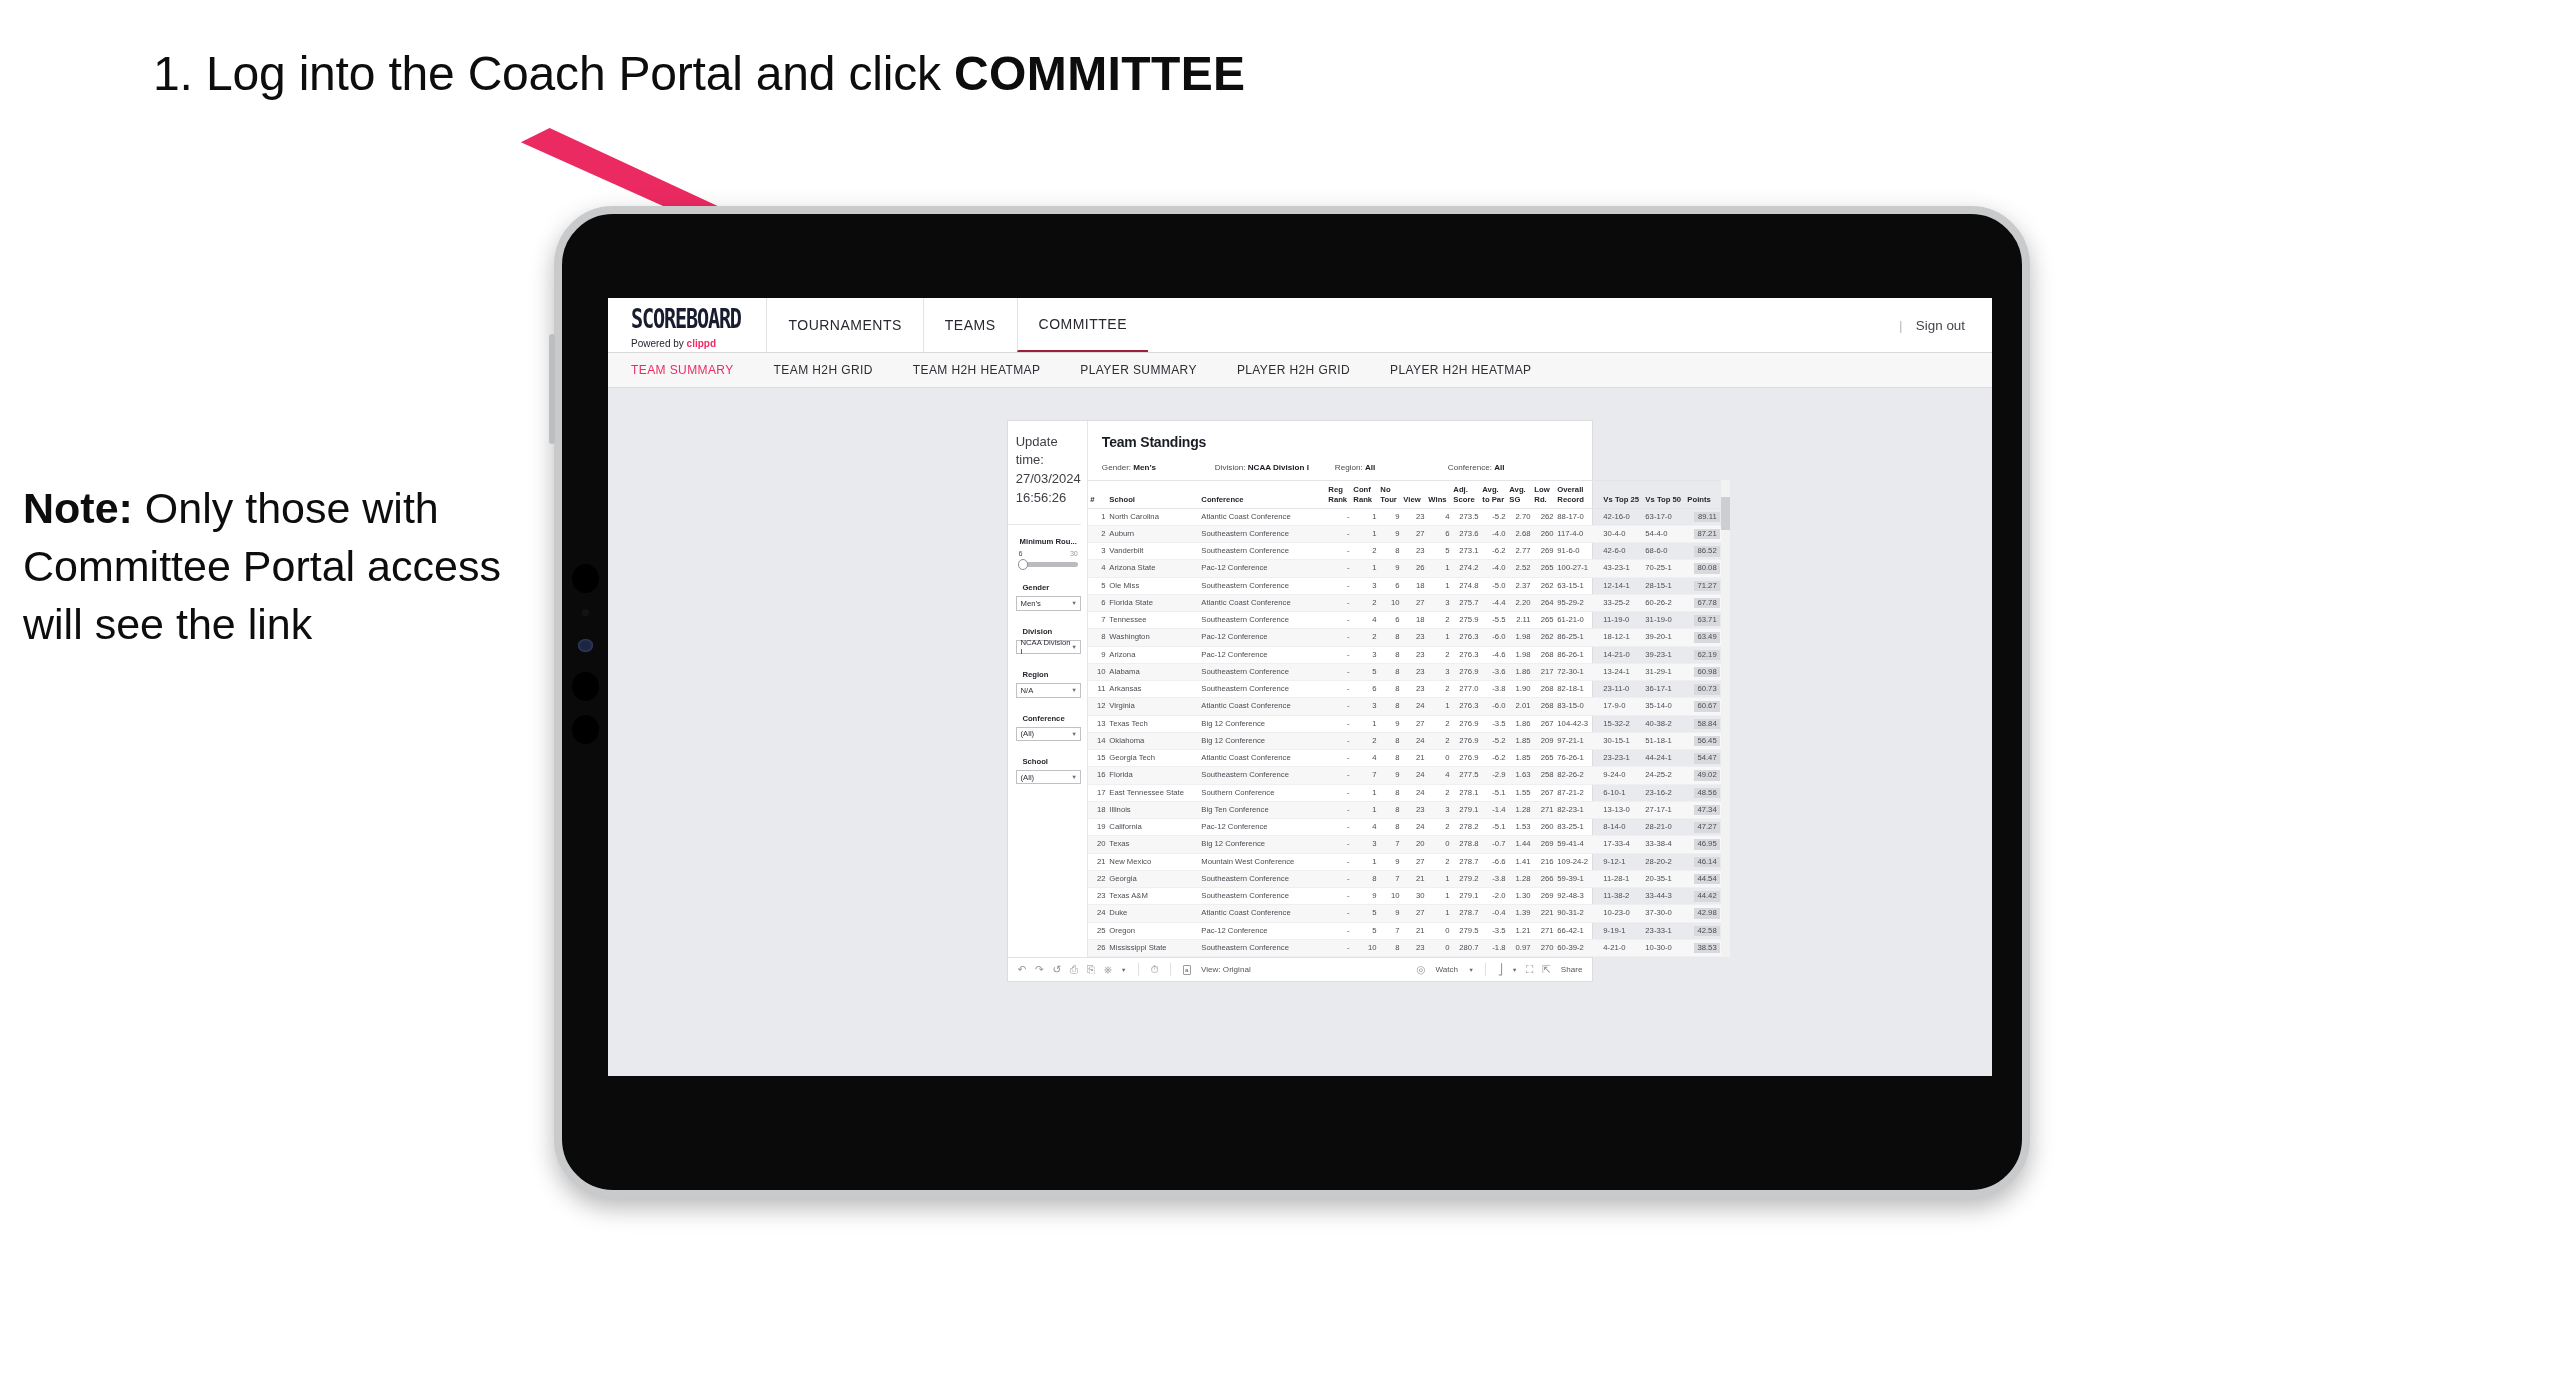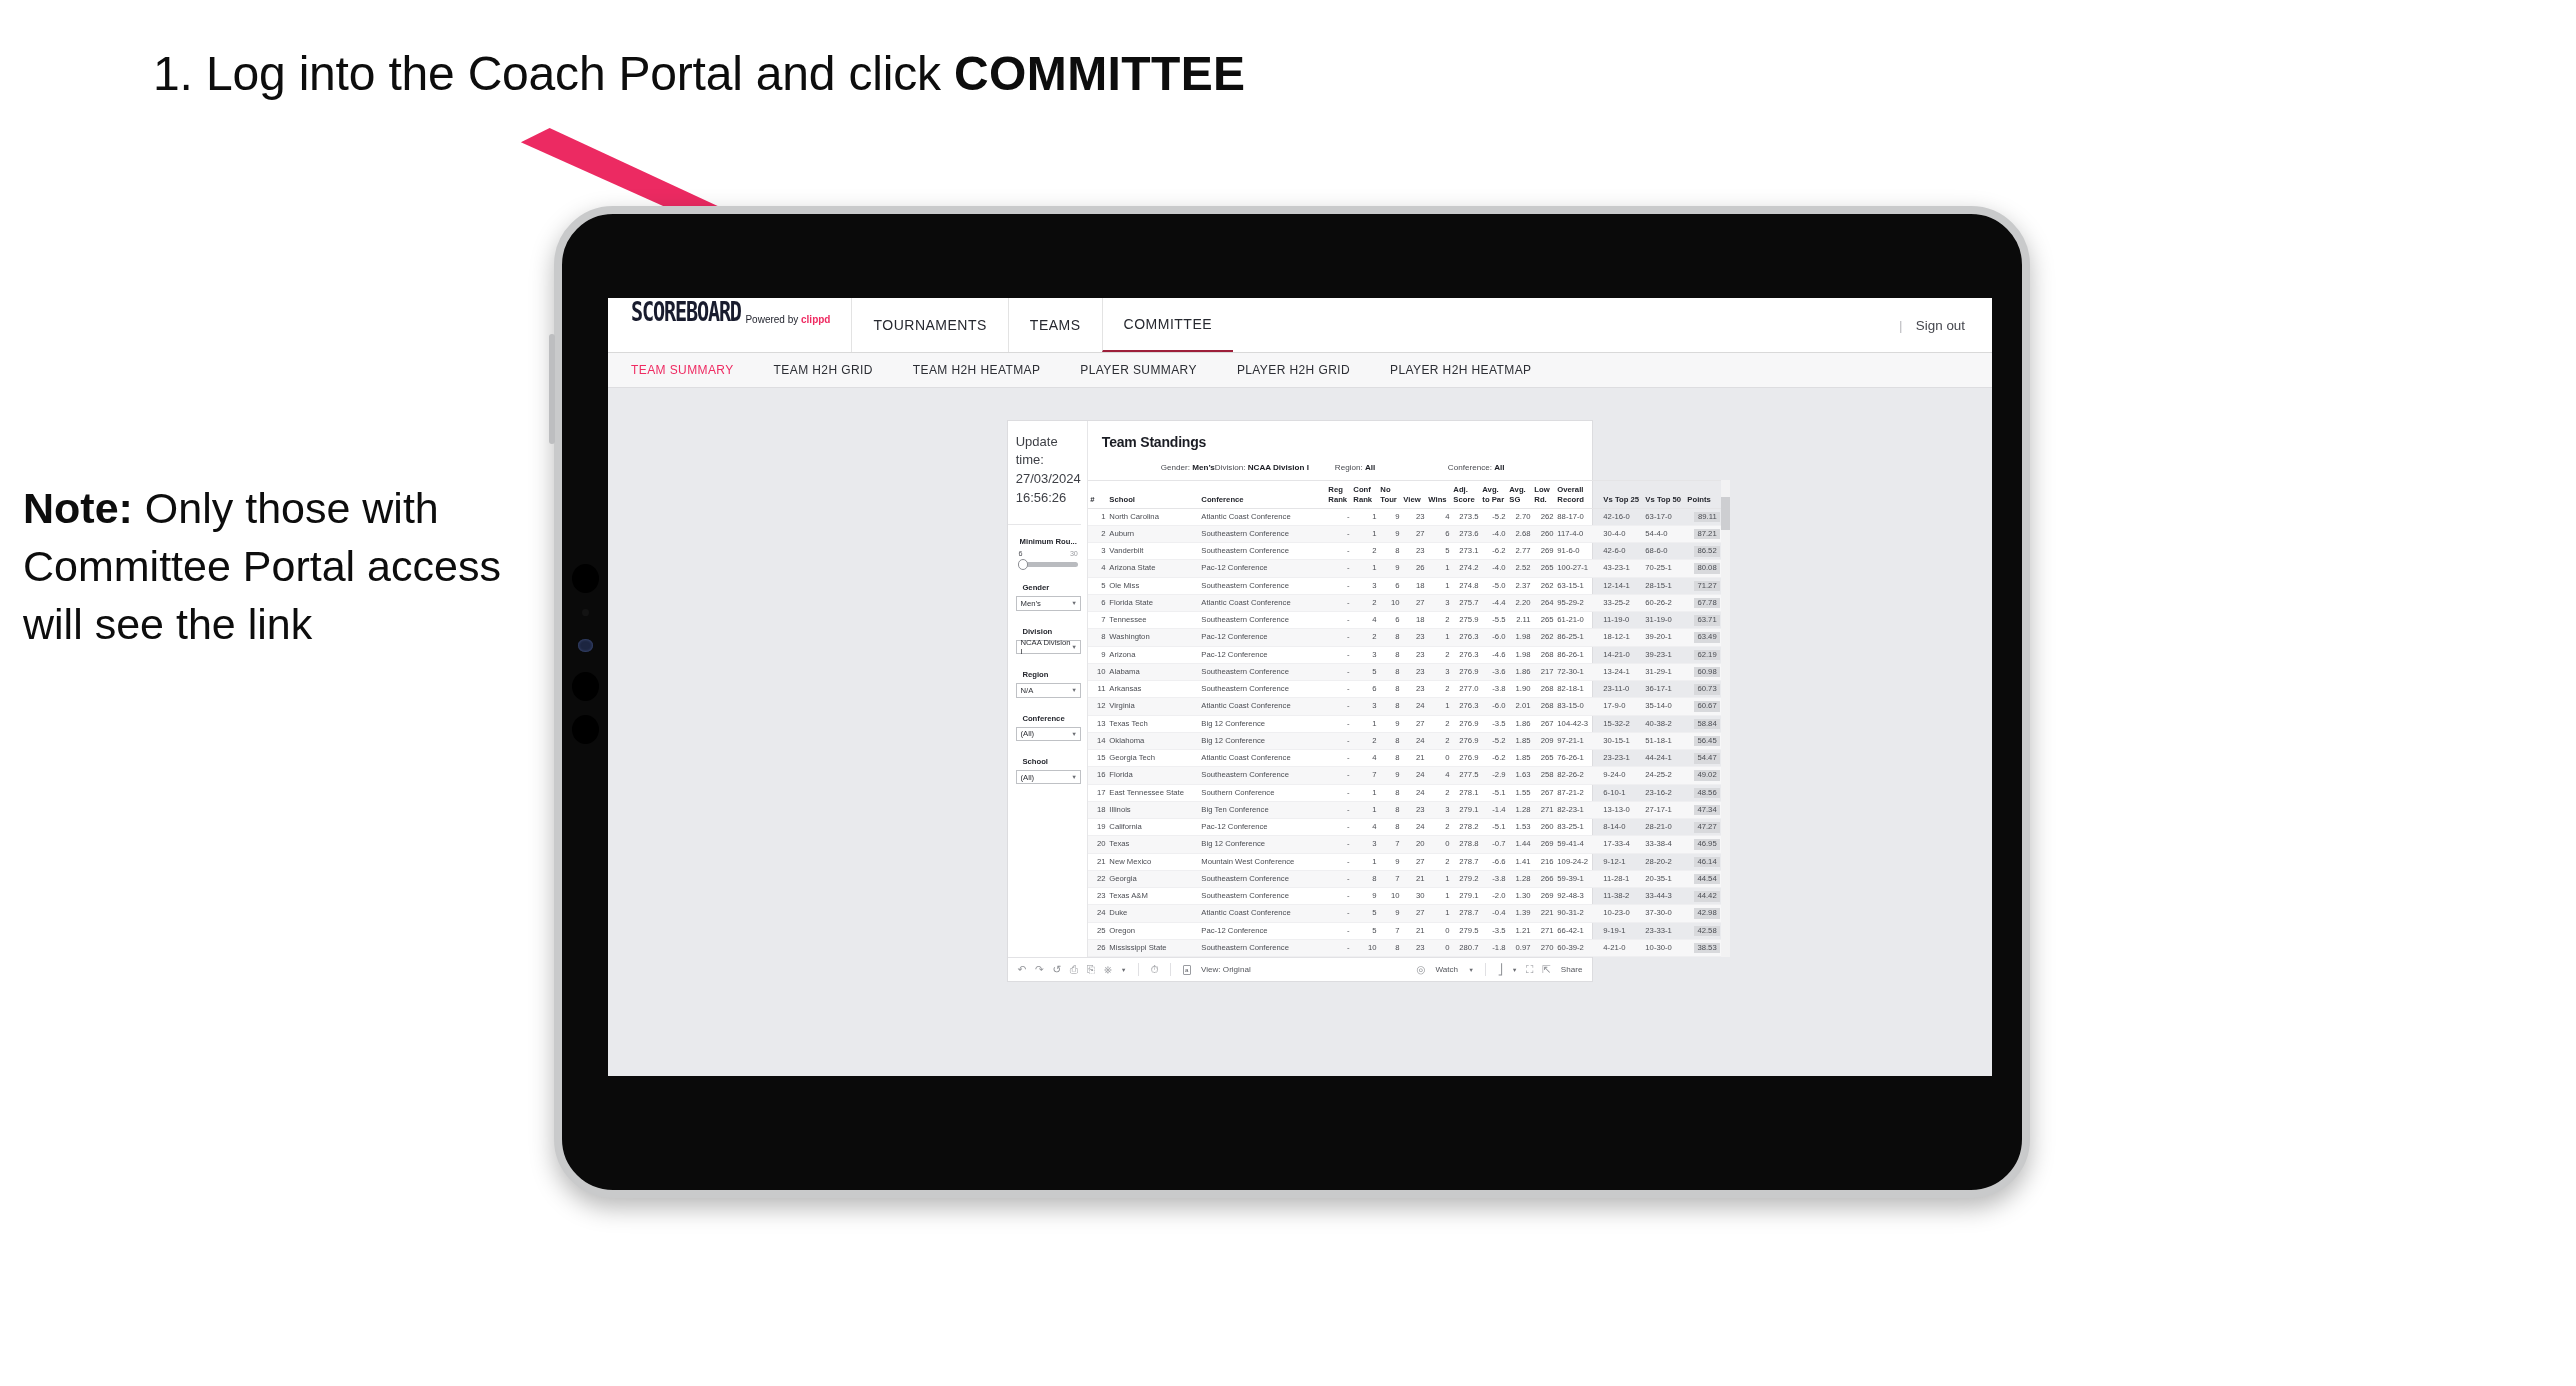--- a/index.html
+++ b/index.html
@@ -62,21 +62,21 @@
     position: absolute; left: 46px; top: 84px;
     width: 1384px; height: 778px;
     background: #e9eaed; overflow: hidden;
   }
 
   
   .topnav {
     height: 55px; background: #ffffff; display: flex; align-items: stretch;
     border-bottom: 1px solid #d9d9d9; position: relative;
   }
-  .brand { padding: 7.7px 21px 0 23px; display: flex; flex-direction: row; justify-content: center; }
+  .brand { padding: 7.7px 21px 0 23px; display: flex; flex-direction: column; justify-content: center; }
   .brand-name {
     font-family: "DejaVu Sans Mono", monospace;
     font-weight: bold; font-size: 21px; letter-spacing: -1.2px;
     color: #191c2e; line-height: 1;
     transform: scaleY(1.28) scaleX(0.96); transform-origin: left center;
   }
   .brand-sub { font-size: 10px; color: #23252f; margin-top: 8.6px; }
   .brand-sub .clippd { color: #ef2b62; font-weight: bold; }
 
   .nav-items { display: flex; align-items: stretch; }
@@ -133,21 +133,21 @@
   }
   .caret { font-size: 5.8px; color: #6b6d73; }
 
   
   .viz-body { flex: 1; }
   .viz-head { padding: 13.4px 0 7.7px 13.4px; }
   .viz-title { font-size: 14px; font-weight: bold; color: #1b1d24; letter-spacing: -0.2px; }
   .viz-meta { display: flex; margin-top: 12.5px; font-size: 8.1px; color: #4a4c52; }
   .viz-meta .cell { white-space: nowrap; }
   .viz-meta .cell b { color: #1b1d24; font-weight: bold; }
-  .m1 { width: 113px; text-align: right; } .m2 { width: 120px; } .m3 { width: 113px; }
+  .m1 { width: 113px; } .m2 { width: 120px; } .m3 { width: 113px; }
 
   
   table.standings { width: 100%; border-collapse: collapse; table-layout: fixed; }
   table.standings thead th {
     font-size: 7.7px; font-weight: bold; color: #24262d; text-align: left;
     vertical-align: bottom; padding: 4.8px 1.9px 3.8px 1.9px; line-height: 1.2;
     border-top: 1px solid #e4e4e6; border-bottom: 1px solid #e4e4e6;
   }
   table.standings tbody td {
     font-size: 7.7px; color: #4b4d53; padding: 2.9px 1.9px; line-height: 1.1;

